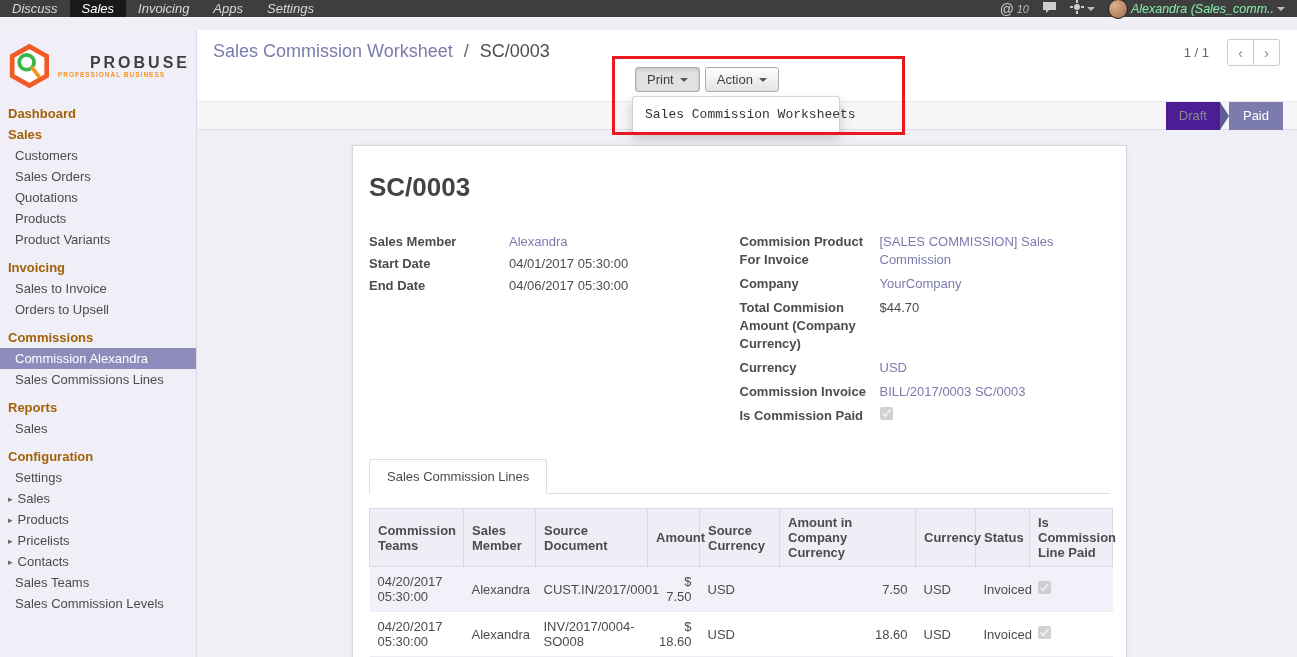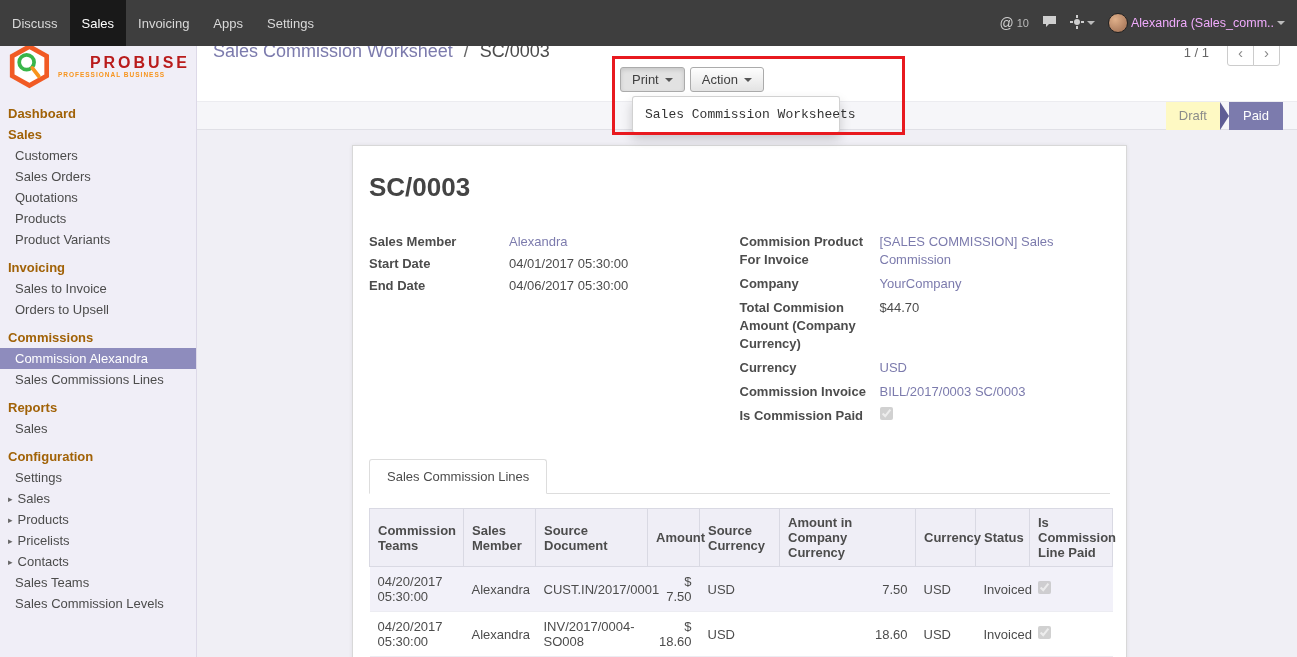--- a/index.html
+++ b/index.html
@@ -2,73 +2,73 @@
 <html><head>
 <meta charset="utf-8">
 <style>
   * { box-sizing: border-box; }
   body {
     margin: 0; width: 1297px; height: 657px; position: relative; overflow: hidden;
     font-family: "Liberation Sans", sans-serif; font-size: 13px; color: #4c4c4c;
     background: #f0eff5;
   }
   
-  .topbar { position: absolute; top:0; left:0; width:100%; height:46px; background:#3e3e3e;
-    display:flex; align-items:stretch; z-index:50; color:#d9d9d9; }
+  .topbar { position: absolute; top:0; left:0; width:100%; height:17px; background:#3e3e3e;
+    display:flex; align-items:stretch; z-index:50; color:#d9d9d9;font-style:italic; }
   .menu-item { padding:0 12px; display:flex; align-items:center; cursor:pointer; font-size:13px; }
   .menu-item.active { background:#191919; color:#fff; }
   .topbar-right { margin-left:auto; display:flex; align-items:center; gap:13px; padding-right:12px; }
   .systray { display:flex; align-items:center; gap:3px; cursor:pointer; color:#cfcfcf; }
   .at-glyph { font-size:14px; }
   .count { font-size:11px; color:#bbb; }
   .avatar { width:20px; height:20px; border-radius:50%;
     background: radial-gradient(circle at 35% 30%, #e0b08a, #9a6a4f); border:1px solid #222; }
-  .user-label { font-size:12.5px; color:#f0abfc;text-align:center; }
+  .user-label { font-size:12.5px; color:#86efac;text-align:center; }
   .caret-down-sm { width:0; height:0; border-left:4px solid transparent; border-right:4px solid transparent; border-top:4px solid #bbb; }
   
   .sidebar { position:absolute; top:30px; left:0; width:197px; bottom:0; background:#f0eef7;
     border-right:1px solid #ddd9e8; overflow:hidden; }
   .logo-area { display:flex; align-items:center; gap:7px; padding:11px 6px 12px 8px; }
   .brand-txt { line-height:1.1; }
-  .brand-name { font-weight:bold; font-size:16px; letter-spacing:3px; color:#b91c1c;margin-left:32px; }
+  .brand-name { font-weight:bold; font-size:16px; letter-spacing:3px; color:#404040;margin-left:32px; }
   .brand-tag { font-size:6.5px; letter-spacing:1px; color:#f7941d; font-weight:bold; }
   .side-heading { color:#a16207; font-weight:bold; padding:3px 8px; cursor:pointer; }
   .side-heading.gap { margin-top:7px; }
   .side-item { padding:3px 8px 3px 15px; color:#4c4c4c; cursor:pointer; }
   .side-item.selected { background:#8e8cbd; color:#fff; }
   .side-item.has-caret { padding-left:8px; display:flex; align-items:center; gap:5px; }
   .side-caret { font-size:9px; color:#666; }
   
   .control-panel { position:absolute; left:197px; top:30px; right:0; height:71px; background:#fff; }
   .breadcrumb { position:absolute; left:16px; top:11px; font-size:18px; white-space:nowrap; }
   .breadcrumb .parent { color:#7c7bad; cursor:pointer; }
   .breadcrumb .sep { color:#666; margin:0 6px; }
   .breadcrumb .current { color:#4c4c4c; }
-  .buttons-area { position:absolute; left:423px; top:37px; display:flex; gap:5px; }
+  .buttons-area { position:absolute; left:438px; top:37px; display:flex; gap:5px; }
   .btn { background:linear-gradient(#fefefe,#e3e3e3); border:1px solid #ababab; border-radius:3px;
     padding:4px 11px; font-size:13px; color:#404040; display:inline-flex; align-items:center; gap:6px;
     cursor:pointer; font-family:"Liberation Sans",sans-serif; }
   .btn.open { background:#e2e2e2; box-shadow:inset 0 2px 4px rgba(0,0,0,.12); }
   .caret-down { width:0; height:0; border-left:4px solid transparent; border-right:4px solid transparent; border-top:4px solid #555; }
   .dropdown { position:absolute; left:435px; top:66px; width:208px; background:#fff;
     border:1px solid rgba(0,0,0,.18); border-radius:3px; box-shadow:0 6px 12px rgba(0,0,0,.18);
     padding:5px 0; z-index:40;font-family:Liberation Mono, monospace; }
   .dropdown-item { padding:5px 12px; color:#333; cursor:pointer; white-space:nowrap; }
   .pager { position:absolute; right:17px; top:9px; display:flex; align-items:center; gap:18px; }
   .pager-text { color:#666; }
   .pager-btns { display:flex; }
   .pager-btn { width:27px; height:27px; border:1px solid #ccc; background:#fff; display:flex;
     align-items:center; justify-content:center; color:#888; font-size:15px; cursor:pointer; }
   .pager-btn.prev { border-radius:3px 0 0 3px; }
   .pager-btn.next { border-radius:0 3px 3px 0; margin-left:-1px; }
   
   .status-row { position:absolute; left:197px; top:101px; right:0; height:29px; background:#f6f6f9;
     border-top:1px solid #ececf0; border-bottom:1px solid #e0e0e6; }
   .statusbar { position:absolute; right:14px; top:0; height:29px; display:flex; align-items:stretch; }
-  .status-draft { padding:0 13px; line-height:27px; color:#8b8b8b; background:#fef9c3; cursor:pointer; }
+  .status-draft { padding:0 13px; line-height:27px; color:#8b8b8b; background:#4c1d95; cursor:pointer; }
   .status-arrow { width:0; height:0; border-top:14.5px solid transparent; border-bottom:14.5px solid transparent; border-left:9px solid #5f5d95; }
   .status-paid { padding:0 14px; line-height:27px; color:#fff; background:#7c7bad; cursor:pointer; }
   
   .content { position:absolute; left:197px; top:130px; right:0; bottom:0; background:#f0eff5; }
   .sheet { position:absolute; left:155px; top:15px; width:775px; bottom:-30px; background:#fff;
     border:1px solid #d8d8d8; box-shadow:0 0 4px rgba(0,0,0,.07); padding:0 16px; overflow:hidden; }
   .sheet-title { margin-top:26px; font-size:26px; font-weight:bold; color:#444; }
   .field-groups { display:flex; margin-top:30px; }
   .fgroup { width:50%; }
   .frow { display:flex; margin-bottom:4px; line-height:18px; }

